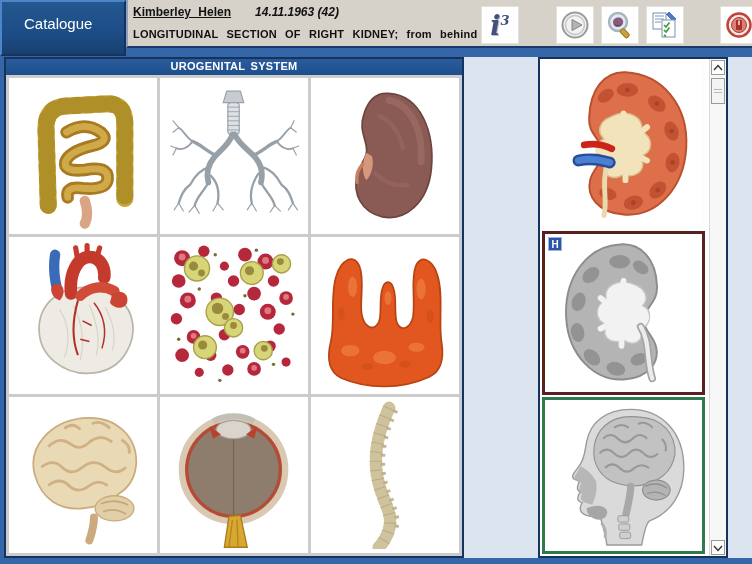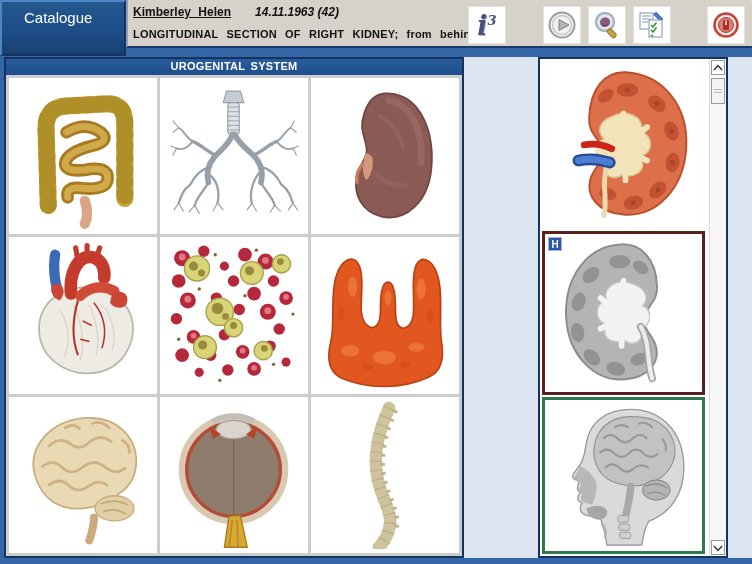--- a/index.html
+++ b/index.html
@@ -10,38 +10,39 @@
     font-family:"Liberation Sans", sans-serif;
     -webkit-font-smoothing:antialiased;
   }
   .content-bg { position:absolute; left:4px; top:57px; width:748px; height:501px; background:#dce4f0; }
 
   
   .catalogue-panel {
     position:absolute; left:0; top:0; width:126px; height:56px;
     background:linear-gradient(180deg,#24588f 0%,#1d4c86 60%,#17406f 100%);
     border:2px solid; border-color:#4d86c6 #16335e #16335e #4d86c6;
-    color:#fff; font-size:15px; padding:7px 0 0 22px;
+    color:#fff; font-size:15px; padding:13px 0 0 22px;
   }
   .patient-panel {
     position:absolute; left:126px; top:0; width:626px; height:48px;
     background:#d6d2ca;
     border-bottom:2px solid #1a3a6a; border-left:2px solid #8aa0bc;
   }
   .patient-line { position:absolute; left:5px; top:5px; font-size:12px; font-weight:bold; color:#111; display:flex; }
   .patient-name { word-spacing:4px;text-decoration:underline; }
   .patient-dob  { margin-left:24px;font-style:italic; }
   .study-line {
     position:absolute; left:5px; top:28px; font-size:11px; font-weight:bold; color:#111;
     word-spacing:5px; letter-spacing:.2px; white-space:nowrap;
   }
   .tool-btn {
     position:absolute; top:6px; width:38px; height:38px; background:#fff;
     border:1px solid #e4e1da; display:flex; align-items:center; justify-content:center;
     cursor:pointer;
+    margin-left:13px;
   }
   .btn-info   { left:340px; }
   .btn-play   { left:415px; }
   .btn-search { left:460px; }
   .btn-report { left:505px; }
   .btn-exit   { left:579px; }
   .i-glyph { font-family:"DejaVu Serif", serif; font-style:italic; font-weight:bold;
              font-size:27px; color:#44507e; line-height:1; text-shadow:1px 1px 0 #b8bcc8; }
   .i-sup   { font-family:"DejaVu Serif", serif; font-style:italic; font-weight:bold;
              font-size:13px; color:#44507e; vertical-align:top; line-height:1; margin-top:2px; display:inline-block; }

